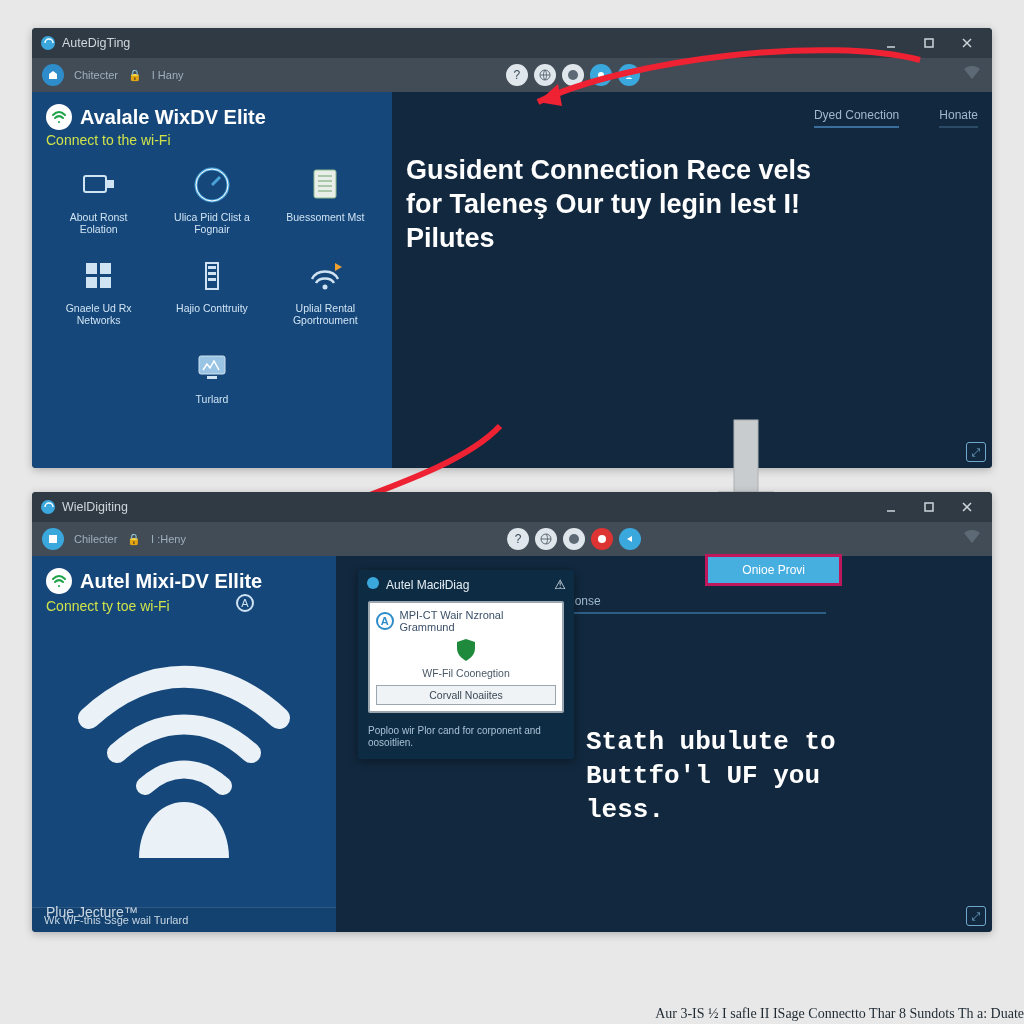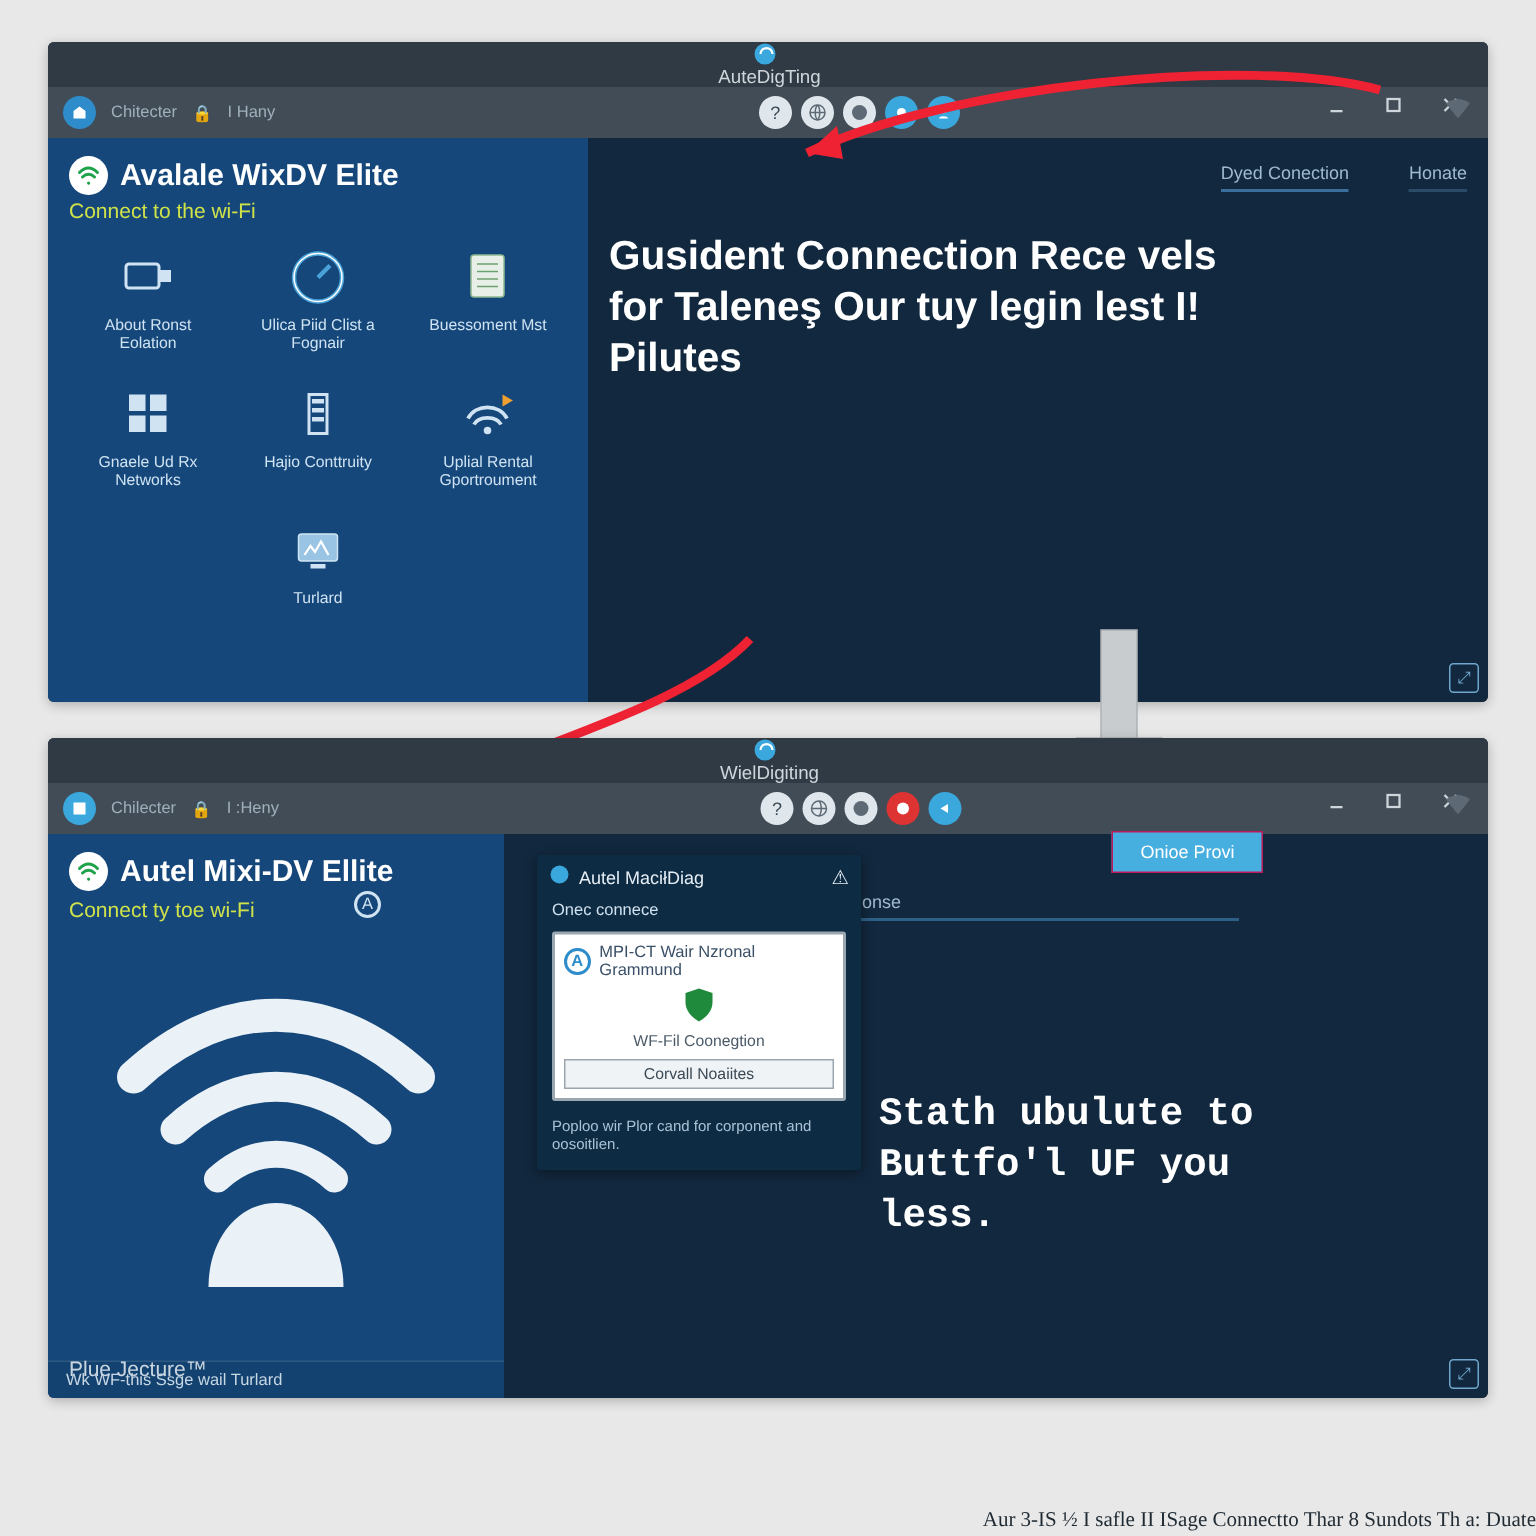--- a/index.html
+++ b/index.html
@@ -22,21 +22,20 @@
   .win1 { height: 440px; }
   .win2 { height: 440px; }
   .titlebar {
     height: 30px;
     background: #2f3a44;
     display: flex;
     align-items: center;
     padding: 0 6px 0 8px;
     color: #cfd6db;
     font-size: 12.5px;
-    flex-direction: column;
   }
   .titlebar .app-icon {
     width: 16px; height: 16px; margin-right: 6px;
     display:inline-flex; align-items:center; justify-content:center;
   }
   .winbtns { margin-left: auto; display:flex; gap:0; }
   .winbtn {
     width: 38px; height: 24px; display:flex; align-items:center; justify-content:center;
     color:#cfd6db; font-size:13px;
   }
@@ -131,22 +130,22 @@
   .rightpane2 {
     flex:1;
     background:#12283e;
     position:relative;
     color:#fff;
     padding: 0;
   }
   .online-prov {
     position:absolute; top: -2px; right: 150px;
     background:#47aee0; color:#fff;
-    font-size:12px; padding:6px 18px;
-    border:1px solid #be185d;
+    font-size:12px; padding:6px 34px;
+    border:3px solid #be185d;
   }
   .honse {
     position:absolute; top: 38px; left: 230px;
     font-size:12px; color:#9fb9cf;
     padding-bottom:4px; border-bottom:2px solid #2e5f86;
     width: 260px;
   }
   .bigtext2 {
     position:absolute; top: 170px; left: 250px;
     font-size:26px; font-weight:700; line-height:1.3;
@@ -502,21 +501,20 @@
       <div class="popup">
         <div class="popup-hdr">
           <span>
             <svg width="14" height="14" viewBox="0 0 14 14">
                 <circle cx="7" cy="7" r="6" fill="#3aa7dd"></circle>
               </svg>
           </span>
           <span>Autel MaciłDiag</span>
           <span class="warn">⚠</span>
         </div>
-        <div class="popup-sub">Onec connece</div>
         <div class="popup-card">
           <div class="pc-title">
             <span class="A">A</span>
             <span>MPI-CT Wair Nzronal Grammund</span>
           </div>
           <div class="shield-row">
             <span>
               <svg viewBox="0 0 26 26">
                   <path d="M13 2l9 3v6c0 6-4 10-9 13C8 21 4 17 4 11V5l9-3z" fill="#1f8a3b"></path>
                 </svg>

